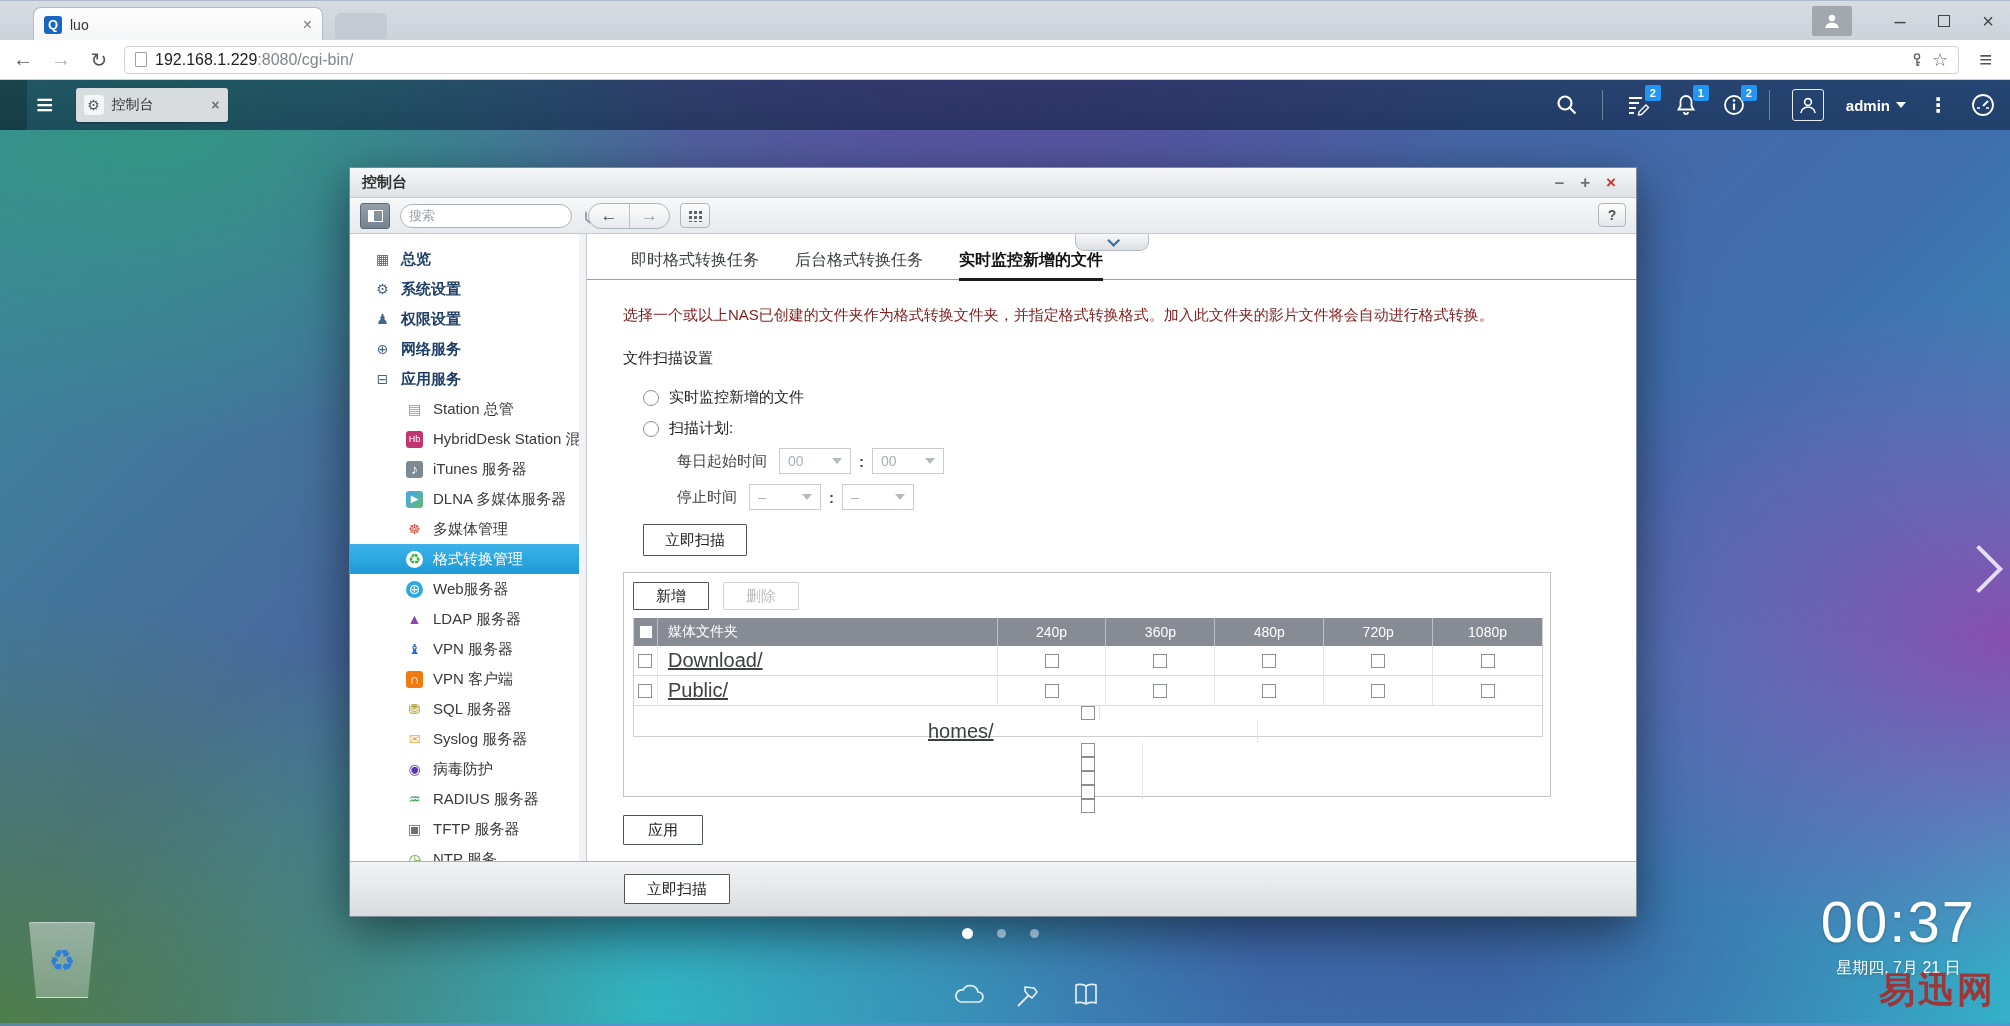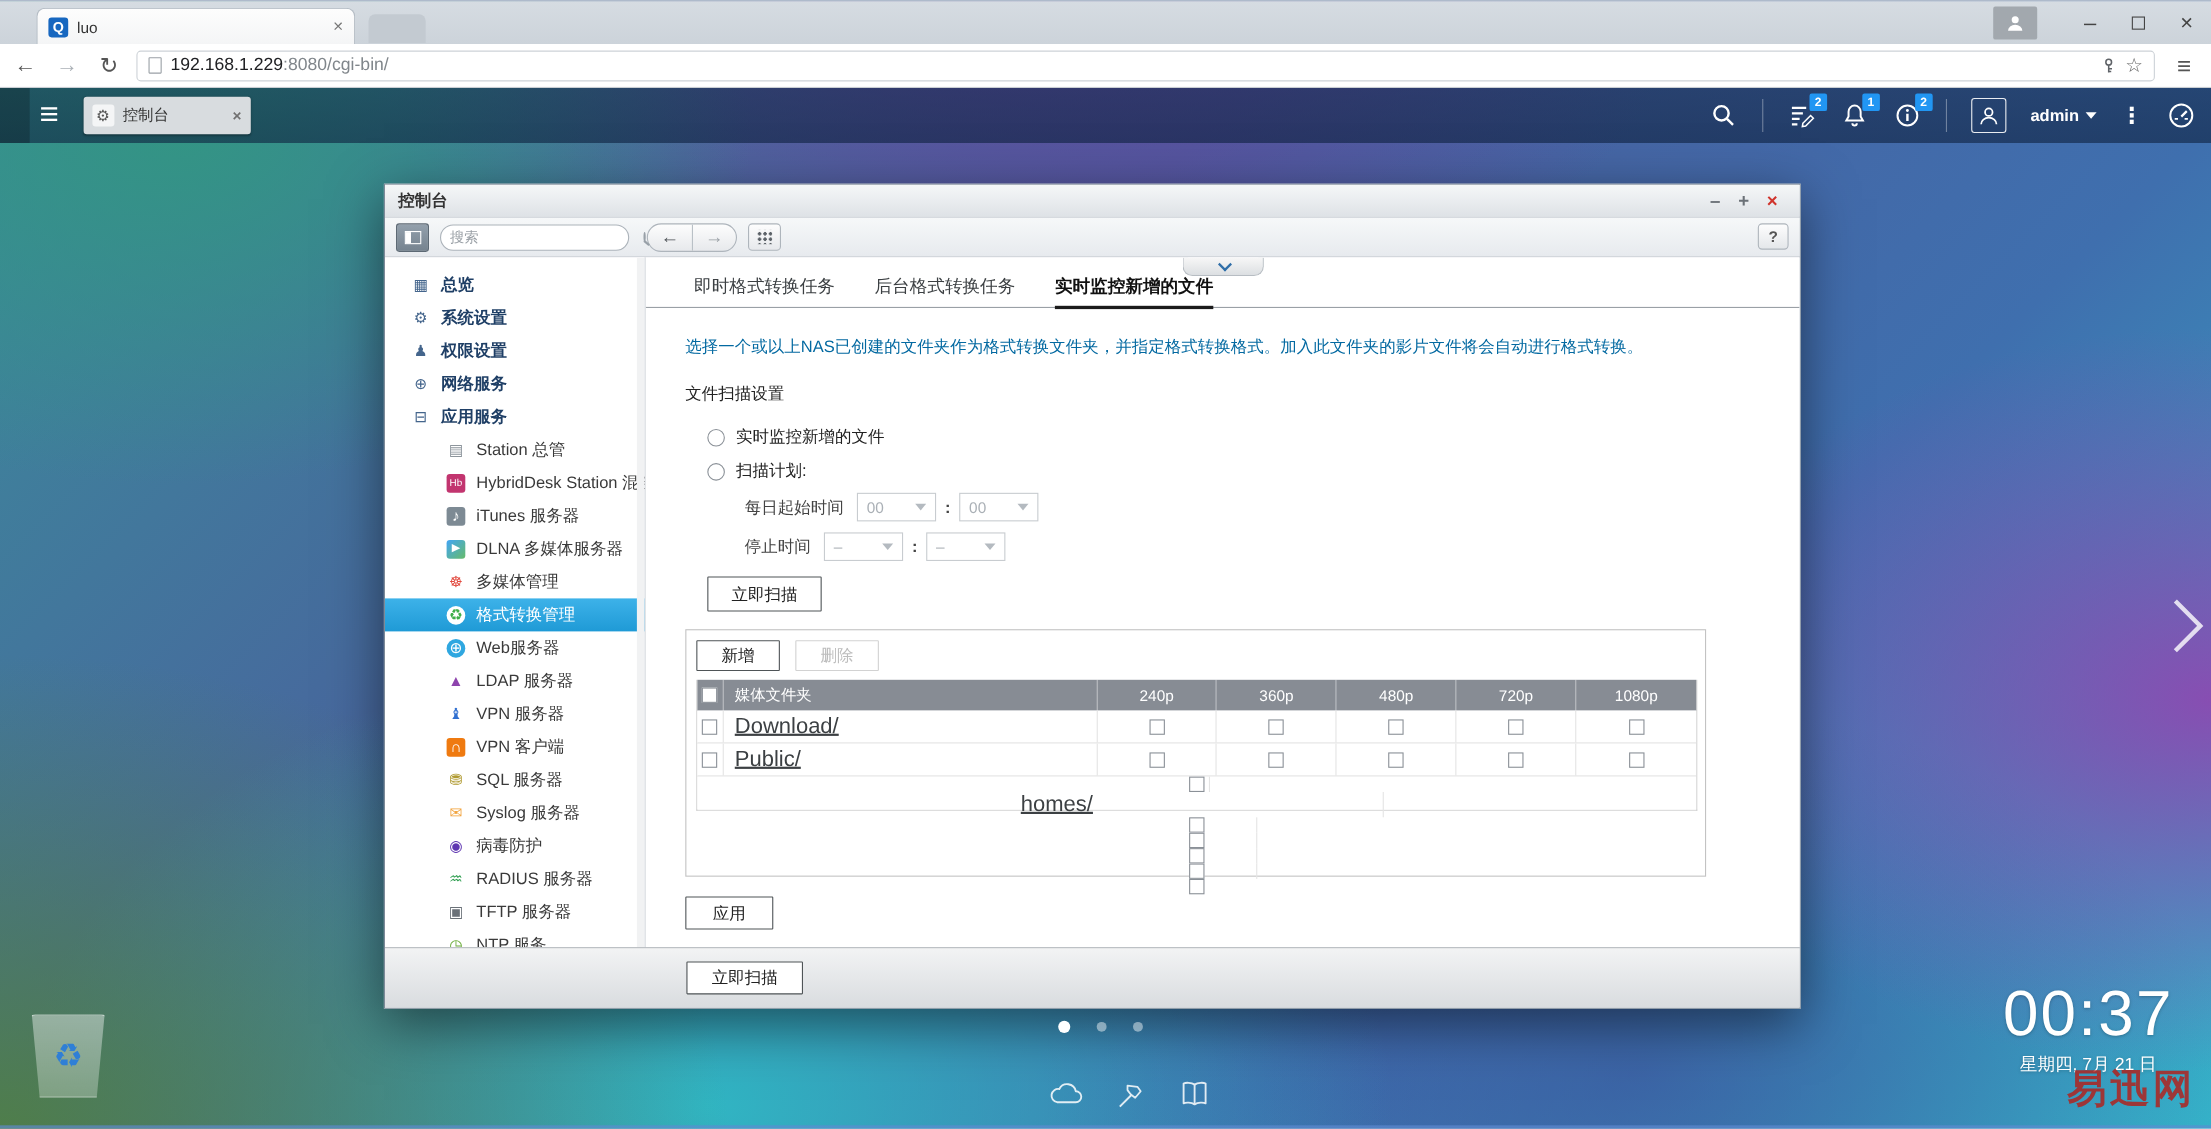--- a/index.html
+++ b/index.html
@@ -129,21 +129,21 @@
   .contentarea { flex:1; position:relative; overflow:hidden; background:#fff; }
   .handle { position:absolute; top:0; left:50%; transform:translateX(-50%); width:74px; height:17px;
     background:linear-gradient(#f7f7f7,#dcdfe2); border:1px solid #b7bdc3; border-top:none;
     border-radius:0 0 9px 9px; display:flex; align-items:center; justify-content:center; }
   .chev-dn { width:9px; height:9px; border-right:2.5px solid #2f6ea8; border-bottom:2.5px solid #2f6ea8;
     transform:rotate(45deg) translateY(-3px); }
   .tabsrow { margin:16px 0 0 0; padding:0 0 0 44px; border-bottom:1px solid #9aa0a6;
     display:flex; gap:36px; }
   .ctab { font-size:16px; color:#3c4043; padding-bottom:7px; }
   .ctab.active { color:#111; font-weight:bold; border-bottom:3px solid #1b1b1b; margin-bottom:-2px; }
-  .desc { margin:26px 30px 0 36px; font-size:15px; color:#0369a1; }
+  .desc { margin:26px 30px 0 36px; font-size:15px; color:#7f1d1d; }
   .seclabel { margin:24px 0 0 36px; font-size:15px; color:#222; }
   .radiorow { margin:20px 0 0 56px; display:flex; align-items:center; gap:10px; }
   .radiorow + .radiorow { margin-top:12px; }
   .radio { width:16px; height:16px; border:1.5px solid #8a9097; border-radius:50%; background:#fff;
     position:relative; flex:none; }
   .radio.on { border-color:#3e7fd6; }
   .radio.on::after { content:""; position:absolute; left:3px; top:3px; width:7px; height:7px;
     border-radius:50%; background:#3e7fd6; }
   .rlabel { font-size:15px; color:#222; }
   .schedrow { margin:10px 0 0 90px; display:flex; align-items:center; gap:8px; }
@@ -156,21 +156,21 @@
   .coloncell { font-size:15px; color:#444; font-weight:bold; }
   .btn { display:inline-flex; align-items:center; justify-content:center; background:#fff;
     border:1px solid #4f5457; color:#222; font-size:15px; border-radius:1px; }
   .scanbtn { margin:14px 0 0 56px; width:104px; height:32px; }
   .panel { margin:16px 0 0 36px; width:928px; border:1px solid #c3c3c3; padding:9px 9px 0 9px;
     height:225px; }
   .pbtns { display:flex; gap:14px; }
   .addbtn { width:76px; height:28px; }
   .delbtn { width:76px; height:28px; border-color:#d2d2d2; color:#bdbdbd; }
   .ttable { margin-top:8px; width:910px; border:1px solid #cfcfcf; border-top:none; }
-  .thead { display:flex; height:28px; background:#878c94; align-items:center; }
+  .thead { display:flex; height:28px; background:#878c94; align-items:center;justify-content:center; }
   .thead .cell { color:#fff; font-size:14px; border-right:1px solid rgba(255,255,255,.45);
     display:flex; align-items:center; height:100%; }
   .trow { display:flex; height:30px; align-items:center; border-bottom:1px solid #dcdcdc; background:#fff; }
   .trow:last-child { border-bottom:none;flex-direction:column; }
   .trow .cell { height:100%; display:flex; align-items:center; border-right:1px solid #e4e4e4; }
   .c-check { width:24px; justify-content:center; }
   .c-name { width:340px; padding-left:10px; }
   .c-res { width:109px; justify-content:center; }
   .c-res:last-child, .thead .c-res:last-child { border-right:none; }
   .cb { width:14px; height:14px; border:1px solid #8a9097; background:#fff; display:inline-block; }

